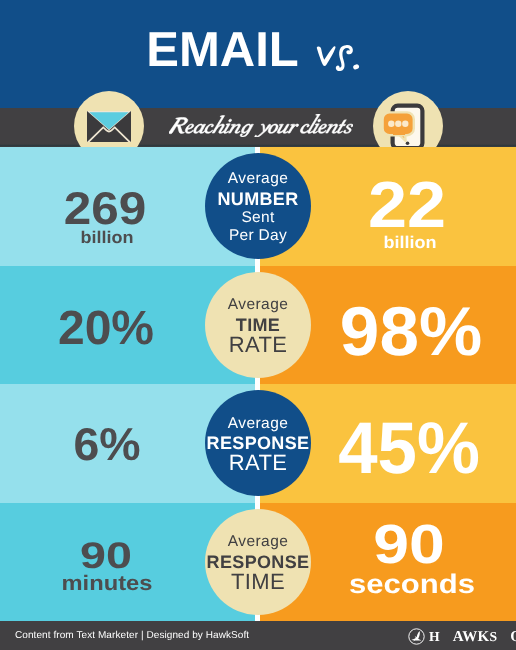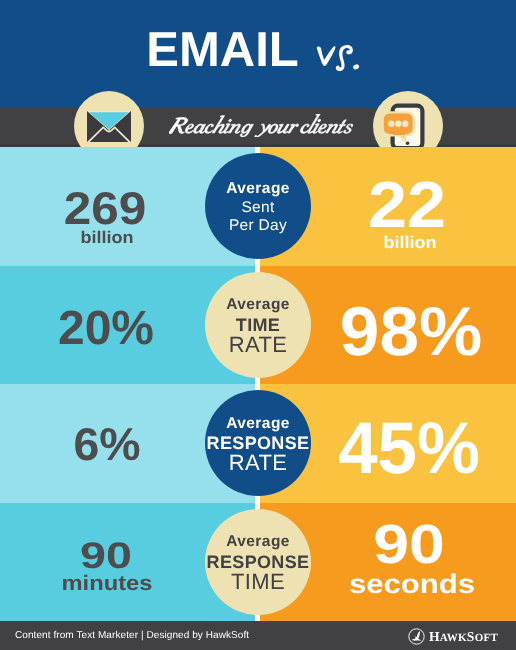--- a/index.html
+++ b/index.html
@@ -40,38 +40,38 @@
   .bignum .v{display:block;white-space:nowrap;}
   .bignum .u{display:block;white-space:nowrap;}
   .lnum{color:#4D4D4F;}
   .rnum{color:#fff;}
 
   
   .ccircle{position:absolute;left:205px;width:106px;height:106px;border-radius:50%;
            display:flex;flex-direction:column;align-items:center;justify-content:center;
            text-align:center;}
   .ccircle>div{white-space:nowrap;}
-  .ccircle .l1{font-size:15.5px;font-weight:bold;line-height:19.5px;letter-spacing:0.45px;}
+  .ccircle .l1{font-size:15.5px;font-weight:normal;line-height:19.5px;letter-spacing:0.45px;}
   .ccircle .l4{font-size:15.5px;font-weight:normal;line-height:17px;letter-spacing:0.3px;}
   .ccircle .l2{font-size:18px;font-weight:bold;line-height:20px;letter-spacing:0.35px;}
   .ccircle .l3{font-size:15.5px;font-weight:normal;line-height:18px;letter-spacing:0.3px;}
   .ccircle.b3 .l3{font-size:22px;font-weight:normal;line-height:20px;letter-spacing:0.35px;}
   .c-blue{background:#114E89;color:#fff;}
   .c-cream{background:#EFE2B2;color:#414042;}
 
   
   .footer{position:absolute;left:0;top:621px;width:516px;height:29px;background:#414042;}
   .credit{position:absolute;left:15px;top:621px;height:29px;display:flex;align-items:center;
           color:#fff;font-size:10px;letter-spacing:0.08px;}
   .logo{position:absolute;left:408px;top:628px;height:17px;}
   .logomark{position:absolute;left:0;top:0;}
   .logotext{color:#fff;font-family:"Liberation Serif",serif;font-weight:bold;
             letter-spacing:0.25px;line-height:1;position:absolute;left:21px;top:1px;white-space:nowrap;}
   .logotext .lc{font-size:13.6px;}
-  .logotext .ls{font-size:11px;}
+  .logotext .ls{font-size:15px;margin-left:13px;}
 </style>
 </head>
 <body>
 
 <div class="page">
   <div class="header">
     <div class="title">
       <span class="tw" id="t-email">EMAIL</span>
       <svg class="vs-svg" id="t-vs" width="45" height="29" viewBox="0 0 36 23">
         <title>vs.</title>
@@ -170,20 +170,21 @@
 <div class="bignum lnum">
       <div class="v" style="position:absolute;left:0;width:516px;top:185px;font-size:46px;line-height:1;transform:translateX(-153px) scaleX(1.075)">269</div>
       <div class="u" style="position:absolute;left:0;width:516px;top:229px;font-size:17px;line-height:1;transform:translateX(-151px) scaleX(1.06)">billion</div>
     </div>
     <div class="bignum rnum">
       <div class="v" style="position:absolute;left:0;width:516px;top:172px;font-size:65px;line-height:1;transform:translateX(149px) scaleX(1.08)">22</div>
       <div class="u" style="position:absolute;left:0;width:516px;top:234px;font-size:17px;line-height:1;transform:translateX(152px) scaleX(1.06)">billion</div>
     </div>
     <div class="ccircle c-blue" style="top: 153.25px;">
       <div class="l1">Average</div>
+  <div class="l2">NUMBER</div>
   <div class="l3">Sent</div>
       <div class="l4">Per Day</div>
     </div>
     <div class="bignum lnum">
       <div class="v" style="position:absolute;left:0;width:516px;top:305px;font-size:48px;line-height:1;transform:translateX(-152px) scaleX(1)">20%</div>
     </div>
     <div class="bignum rnum">
       <div class="v" style="position:absolute;left:0;width:516px;top:297px;font-size:69px;line-height:1;transform:translateX(153px) scaleX(1.03)">98%</div>
     </div>
     <div class="ccircle c-cream b3" style="top: 271.75px;">

